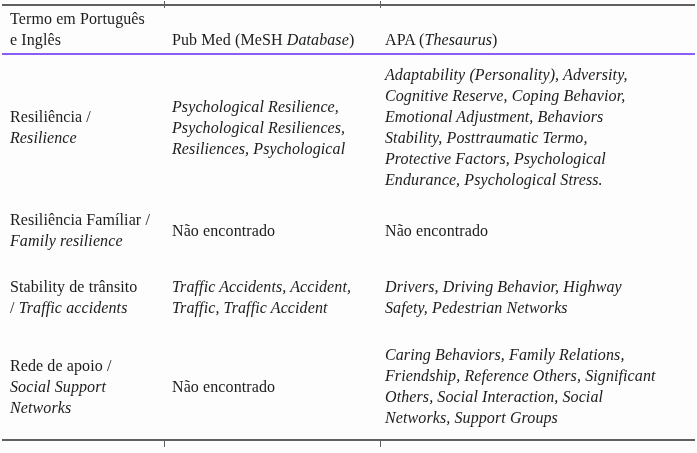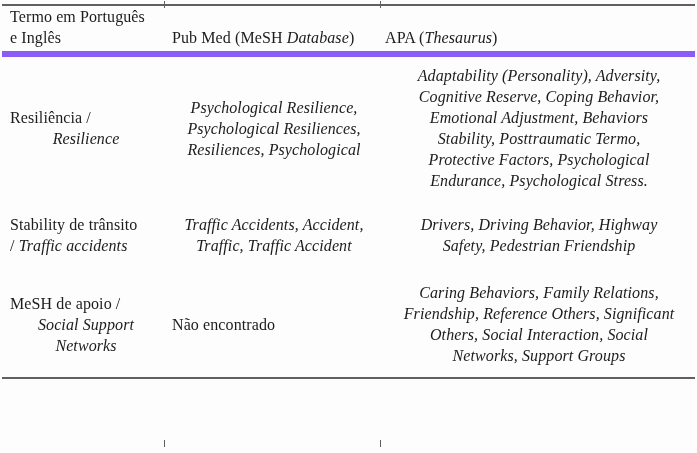--- a/index.html
+++ b/index.html
@@ -20,39 +20,39 @@
     border-collapse: collapse;
     table-layout: fixed;
     width: 693px;
     margin: 4px 0 0 2px;
     border-top: 2px solid #606060;
     border-bottom: 2px solid #606060;
   }
   col.c1 { width: 162px; }
   col.c2 { width: 216px; }
   col.c3 { width: 315px; }
-  thead tr { border-bottom: 6px solid #8b5cf6; }
+  thead tr { border-bottom: 2px solid #8b5cf6; }
   th, td {
     font-weight: normal;
     text-align: left;
     font-size: 16px;
     line-height: 21px;
     letter-spacing: 0.1px;
   }
   th { vertical-align: bottom; height: 49px; padding-bottom: 3px; }
   td { vertical-align: middle; }
   .term-col  { padding-left: 8px; padding-right: 2px; }
   .pubmed-col{ padding-left: 8px; padding-right: 4px; }
   .apa-col   { padding-left: 5px; padding-right: 2px; font-family: Liberation Serif, serif; }
   tr.r1 td { height: 145px; }
   tr.r2 td { height: 62px; }
   tr.r3 td { height: 72px; }
   tr.r4 td { height: 107px; }
   .ln { display: block; white-space: nowrap; }
-  .it { font-style: italic; text-align: center; }
+  .it { font-style: italic; }
   .tick {
     position: absolute;
     width: 1px;
     background: #606060;
   }
   .tick-top    { top: 1px;  height: 7px; }
   .tick-bottom { top: 440px; height: 7px; }
   .tick-a { left: 164px; }
   .tick-b { left: 380px; }
 </style>
@@ -101,39 +101,51 @@
         <td class="apa-col it">
           <span class="ln">Adaptability (Personality), Adversity,</span>
           <span class="ln">Cognitive Reserve, Coping Behavior,</span>
           <span class="ln">Emotional Adjustment, Behaviors</span>
           <span class="ln">Stability, Posttraumatic Termo,</span>
           <span class="ln">Protective Factors, Psychological</span>
           <span class="ln">Endurance, Psychological Stress.</span>
         </td>
       </tr>
 
+      <tr class="r2">
+        <td class="term-col">
+          <span class="ln">Resiliência Famíliar /</span>
+          <span class="ln it">Family resilience</span>
+        </td>
+        <td class="pubmed-col">
+          <span class="ln">Não encontrado</span>
+        </td>
+        <td class="apa-col">
+          <span class="ln">Não encontrado</span>
+        </td>
+      </tr>
 
       <tr class="r3">
         <td class="term-col">
           <span class="ln">Stability de trânsito</span>
           <span class="ln"><span>/ </span><span class="it">Traffic accidents</span></span>
         </td>
         <td class="pubmed-col it">
           <span class="ln">Traffic Accidents, Accident,</span>
           <span class="ln">Traffic, Traffic Accident</span>
         </td>
         <td class="apa-col it">
           <span class="ln">Drivers, Driving Behavior, Highway</span>
-          <span class="ln">Safety, Pedestrian Friendship</span>
+          <span class="ln">Safety, Pedestrian Networks</span>
         </td>
       </tr>
 
       <tr class="r4">
         <td class="term-col">
-          <span class="ln">MeSH de apoio /</span>
+          <span class="ln">Rede de apoio /</span>
           <span class="ln it">Social Support</span>
           <span class="ln it">Networks</span>
         </td>
         <td class="pubmed-col">
           <span class="ln">Não encontrado</span>
         </td>
         <td class="apa-col it">
           <span class="ln">Caring Behaviors, Family Relations,</span>
           <span class="ln">Friendship, Reference Others, Significant</span>
           <span class="ln">Others, Social Interaction, Social</span>

